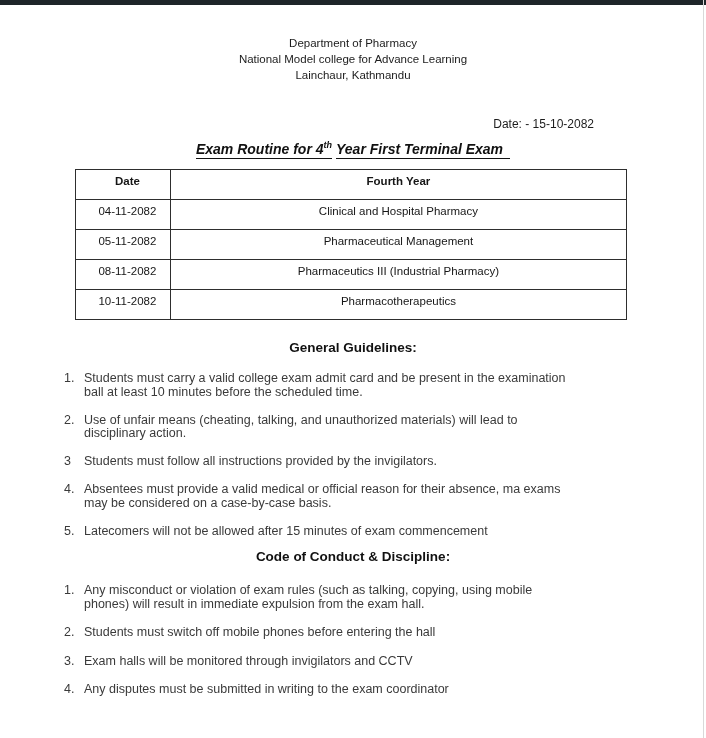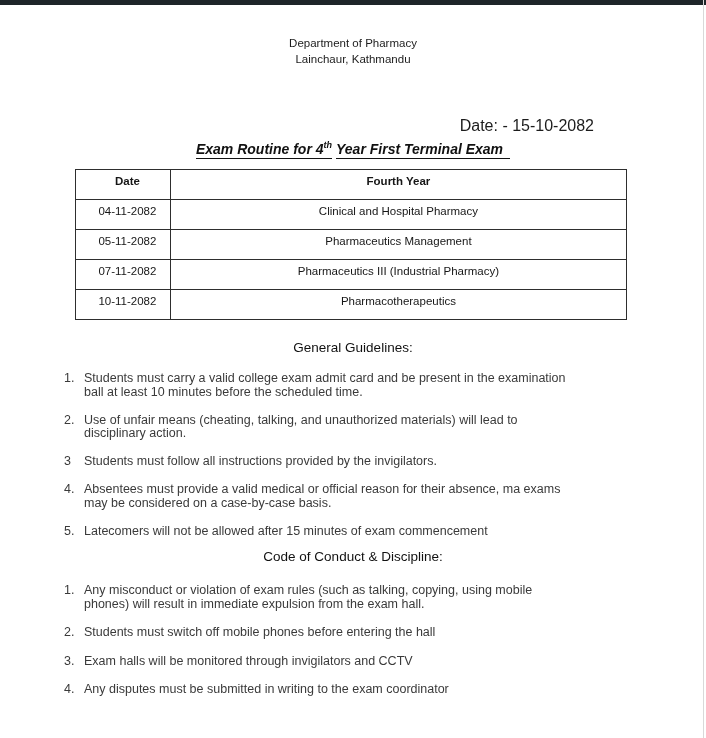--- a/index.html
+++ b/index.html
@@ -21,21 +21,21 @@
     width: 1px; height: 738px;
     background: #d9d9d9;
   }
   .header-block {
     position: absolute; top: 35px; left: 0;
     width: 706px; text-align: center;
     font-size: 11.5px; line-height: 16px; color: #1c1c1c;
   }
   .date-line {
     position: absolute; top: 117px; right: 112px;
-    font-size: 16px; color: #1c1c1c;
+    font-size: 12px; color: #1c1c1c;
   }
   .doc-title {
     position: absolute; top: 140px; left: 0;
     width: 706px; text-align: center;
     font-size: 14px; font-weight: bold; font-style: italic; color: #111;
   }
   .doc-title .seg {
     border-bottom: 1.6px solid #111;
     padding-bottom: 1px;
     font-style: italic;
@@ -52,21 +52,21 @@
     border: 1px solid #2e2e2e;
     vertical-align: top;
     padding-top: 5px;
   }
   table.exam th { height: 30px; font-weight: bold; }
   table.exam td { height: 30px; font-weight: normal; }
   .col-date  { width: 95px; text-align: center; padding-left: 9px; }
   .col-year  { width: 457px; text-align: center; }
   .section-heading {
     position: absolute; left: 0; width: 706px;
-    text-align: center; font-size: 13.5px; font-weight: normal; color: #111;
+    text-align: center; font-size: 13.5px; font-weight: bold; color: #111;
   }
   .gg-heading  { top: 340px; }
   .coc-heading { top: 549px; }
   .num-list {
     position: absolute; left: 64px; width: 566px;
     font-size: 12.5px; line-height: 13.5px; color: #3a3a3a;
   }
   .gg-list  { top: 372px; }
   .coc-list { top: 584px; }
   .li { display: flex; }
@@ -76,20 +76,21 @@
   .li .li-text { white-space: pre-line; flex: 1 1 auto; }
 </style>
 </head>
 <body>
 
 <div class="top-bar"></div>
 <div class="right-edge"></div>
 
 <div class="header-block">
   <div>Department of Pharmacy</div>
+  <div>National Model college for Advance Learning</div>
   <div>Lainchaur, Kathmandu</div>
 </div>
 
 <div class="date-line">Date: - 15-10-2082</div>
 
 <div class="doc-title">
   <span class="seg"><span>Exam Routine for 4</span><sup>th</sup></span><span class="seg seg2">Year First Terminal Exam</span>
 </div>
 
 <table class="exam">
@@ -97,24 +98,24 @@
       <tr>
     <th class="col-date">Date</th>
     <th class="col-year">Fourth Year</th>
   </tr>
   <tr>
     <td class="col-date">04-11-2082</td>
     <td class="col-year">Clinical and Hospital Pharmacy</td>
   </tr>
   <tr>
     <td class="col-date">05-11-2082</td>
-    <td class="col-year">Pharmaceutics Management</td>
+    <td class="col-year">Pharmaceutical Management</td>
   </tr>
   <tr>
-    <td class="col-date">07-11-2082</td>
+    <td class="col-date">08-11-2082</td>
     <td class="col-year">Pharmaceutics III (Industrial Pharmacy)</td>
   </tr>
   <tr>
     <td class="col-date">10-11-2082</td>
     <td class="col-year">Pharmacotherapeutics</td>
   </tr>
 </tbody>
   </table>
 
 <div class="section-heading gg-heading">General Guidelines:</div>

